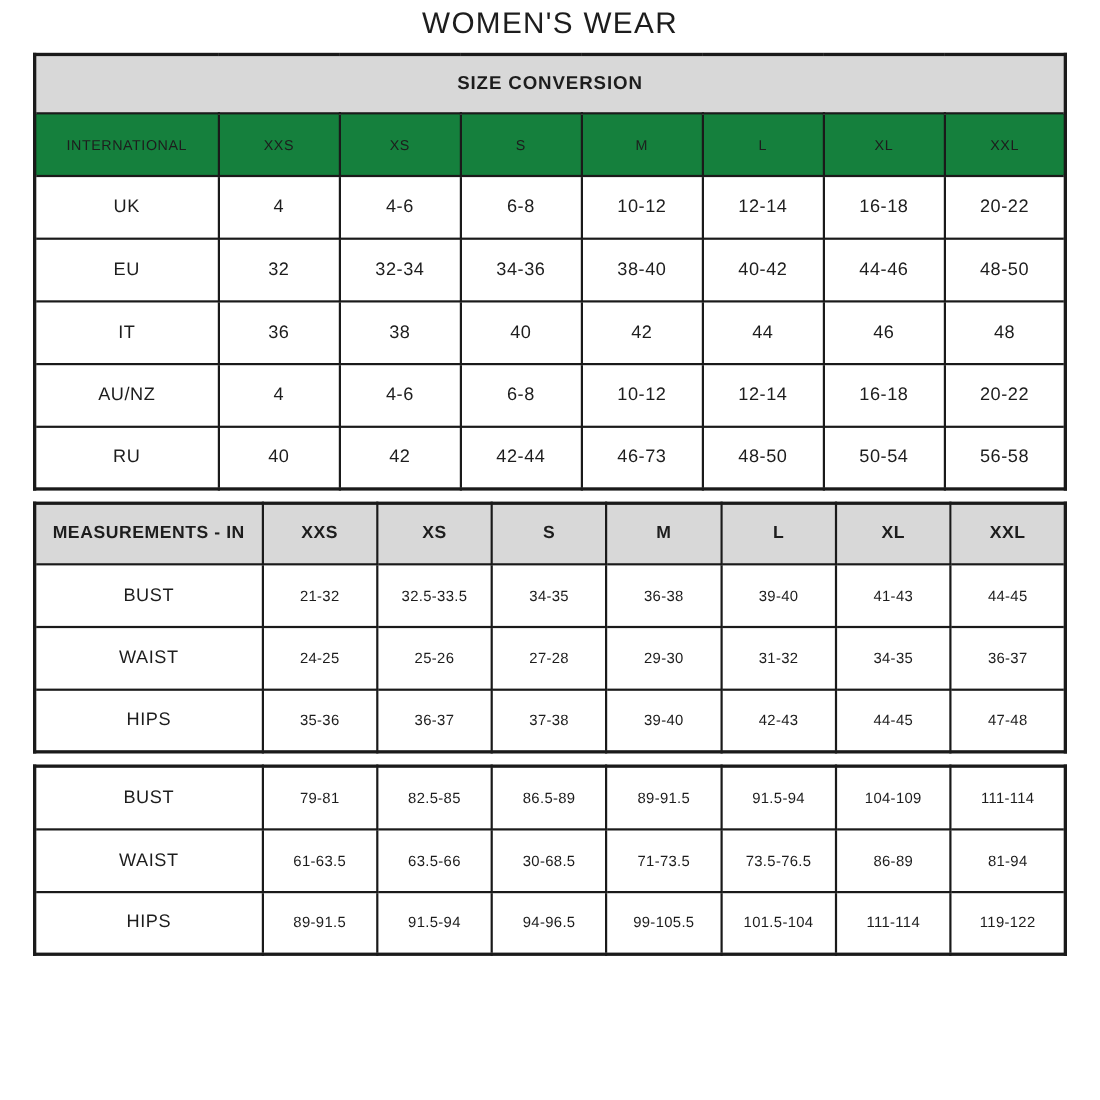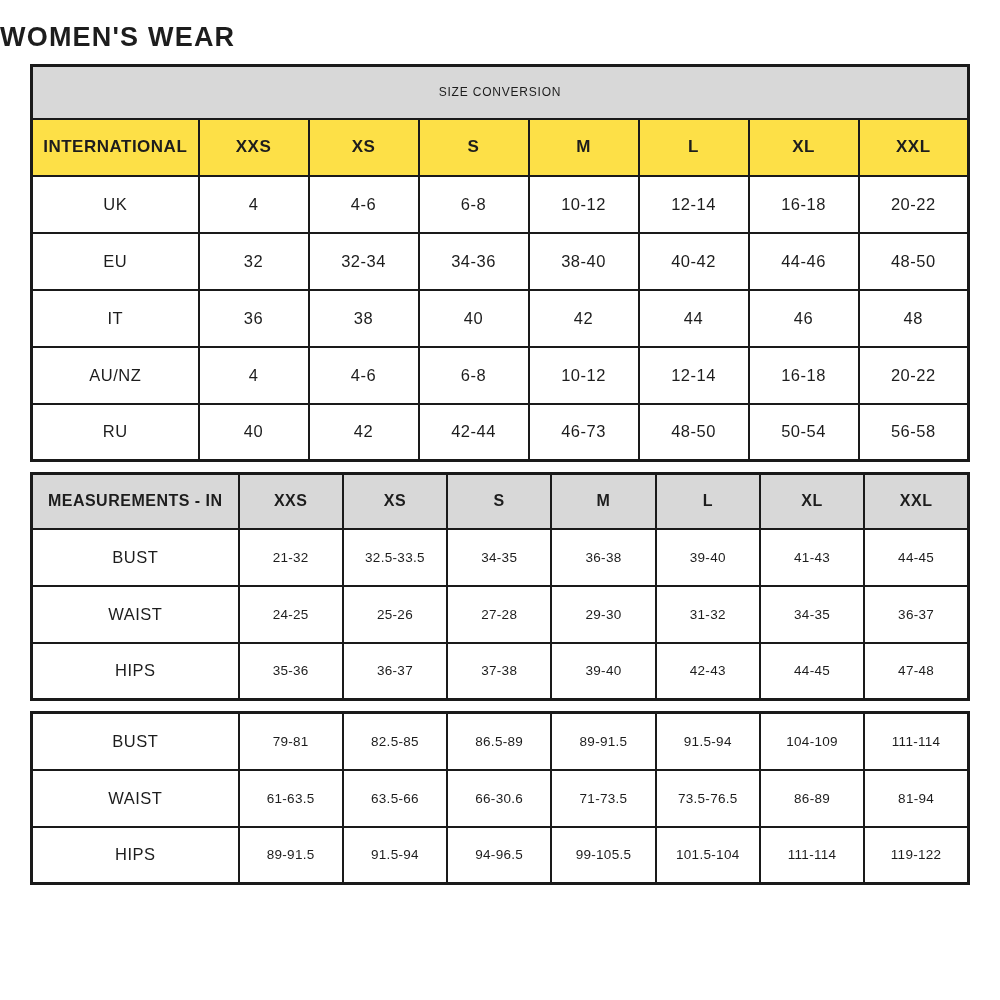--- a/index.html
+++ b/index.html
@@ -9,24 +9,25 @@
   }
   html,body{margin:0;padding:0;}
   body{
     width:1000px;height:1000px;
     background:#ffffff;
     color:var(--text);
     font-family:"Liberation Sans","DejaVu Sans",sans-serif;
     overflow:hidden;
   }
   h1{
-    margin:22px 0 12px 0;
+    margin:6px 0 12px 0;
+    text-align:center;
     font-size:27px;
     line-height:30px;
-    font-weight:700;
+    font-weight:400;
     letter-spacing:1.2px;
   }
   table.tbl{
     width:940px;
     margin:0 auto 10px auto;
     border-collapse:collapse;
     table-layout:fixed;
     border:3px solid var(--border);
   }
   .tbl th,.tbl td{
@@ -42,30 +43,30 @@
   .t-conv col.c-label{width:167px;}
   .t-meas col.c-label{width:207px;}
   
   .t-conv tr{height:57px;}
   .t-conv tr.banner-row{height:53px;}
   .t-meas tr{height:57px;}
   .t-meas tr.head-row{height:55px;}
   
   .tbl th.banner{
     background:var(--header-bg);
-    font-weight:400;
-    font-size:12px;
+    font-weight:700;
+    font-size:17px;
     letter-spacing:0.8px;
   }
   
   .t-conv .head-row th{
-    background:#fde047;
-    font-size:17px;
-    letter-spacing:0.5px;
-    font-weight:700;
+    background:#15803d;
+    font-size:13px;
+    letter-spacing:0.5px;
+    font-weight:400;
   }
   .t-conv th.row-label,.t-conv td.val{
     font-size:16.5px;
     letter-spacing:0.5px;
   }
   
   .t-meas .head-row th{
     background:var(--header-bg);
     font-weight:700;
     font-size:16px;
@@ -238,21 +239,21 @@
         <td class="val">86.5-89</td>
         <td class="val">89-91.5</td>
         <td class="val">91.5-94</td>
         <td class="val">104-109</td>
         <td class="val">111-114</td>
       </tr>
       <tr>
         <th class="row-label">WAIST</th>
         <td class="val">61-63.5</td>
         <td class="val">63.5-66</td>
-        <td class="val">66-30.6</td>
+        <td class="val">30-68.5</td>
         <td class="val">71-73.5</td>
         <td class="val">73.5-76.5</td>
         <td class="val">86-89</td>
         <td class="val">81-94</td>
       </tr>
       <tr>
         <th class="row-label">HIPS</th>
         <td class="val">89-91.5</td>
         <td class="val">91.5-94</td>
         <td class="val">94-96.5</td>

